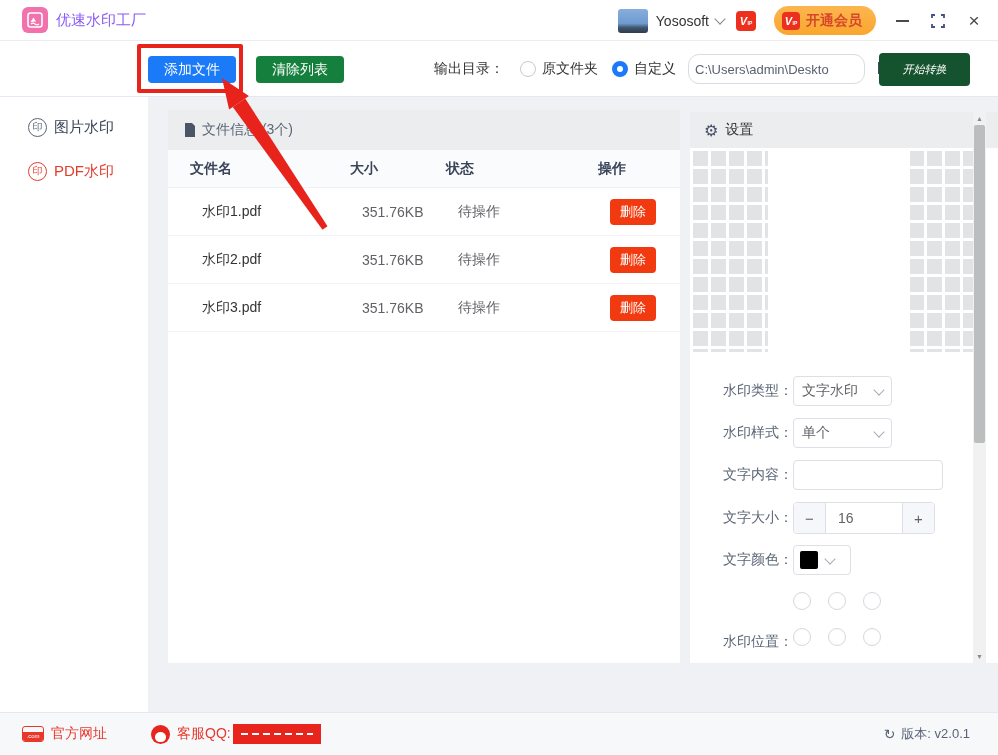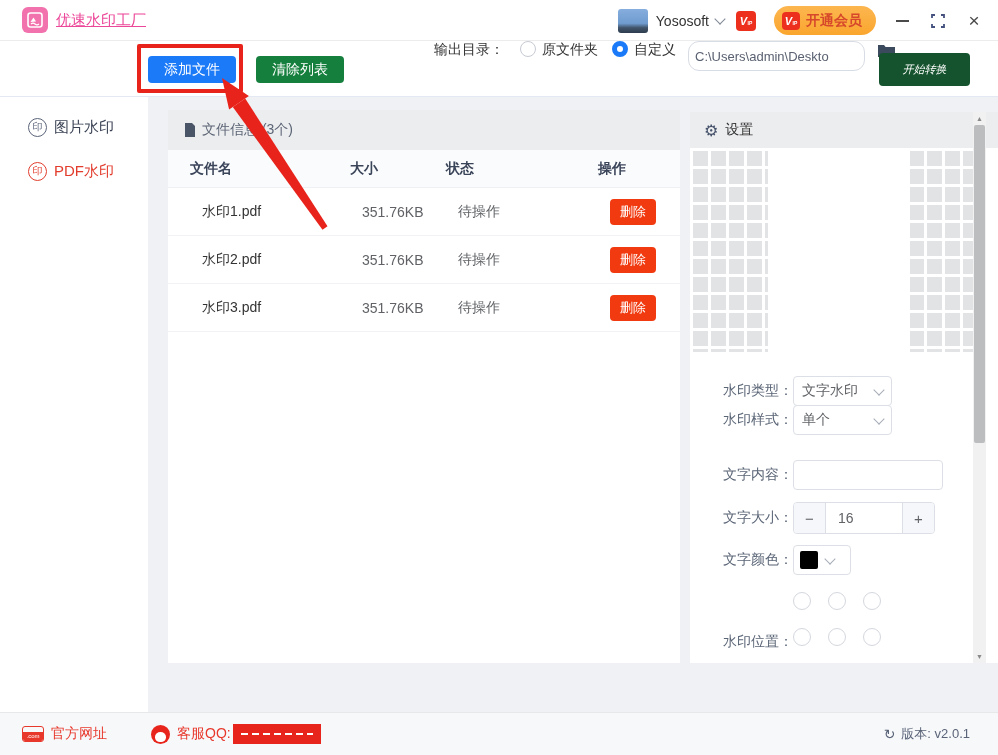--- a/index.html
+++ b/index.html
@@ -9,21 +9,21 @@
     position:relative; width:998px; height:755px; overflow:hidden;
     background:#fff; color:#333; font-size:14px;
   }
   
   .titlebar { position:absolute; left:0; top:0; width:998px; height:41px;
     background:#fff; border-bottom:1px solid #ececec;
     display:flex; align-items:center; }
   .app-logo { width:26px; height:26px; margin-left:22px; border-radius:6px;
     background:#F272AD; display:flex; align-items:center; justify-content:center; }
   .app-logo svg { display:block; }
-  .app-title { margin-left:8px; font-size:15px; color:#ec4899;text-decoration:underline; }
+  .app-title { margin-left:8px; font-size:15px; color:#8b5cf6; }
   .tb-right { position:absolute; right:0; top:0; height:41px; display:flex; align-items:center; }
   .avatar { width:30px; height:24px; border-radius:3px;
     background:linear-gradient(#86aede 0%, #6f9bcf 60%, #41546b 78%, #2e3c4e 100%); }
   .user-name { margin-left:8px; font-size:14px; color:#333; }
   .chev { width:8px; height:8px; border-right:1.5px solid #808896; border-bottom:1.5px solid #808896;
     transform:rotate(45deg); margin:-3px 0 0 7px; }
   .vip-badge { width:20px; height:20px; background:#ED2F1E; border-radius:4px; margin-left:12px;
     color:#fff; font-weight:bold; font-size:11px; display:flex; align-items:center; justify-content:center;
     font-style:italic; }
   .vip-badge small { font-size:5px; font-style:normal; margin:5px 0 0 0.5px; }
@@ -35,21 +35,21 @@
     align-items:center; justify-content:center; cursor:pointer; }
   .min-glyph { width:13px; height:2px; background:#4a4a4a; }
   .close-glyph { font-size:19px; color:#4a4a4a; line-height:1; }
   
   .toolbar { position:absolute; left:0; top:41px; width:998px; height:56px; background:#fff;
     border-bottom:1px solid #E3E8F2; }
   .btn-add { position:absolute; left:148px; top:15px; width:88px; height:27px; border:none;
     border-radius:4px; background:#1A7AF8; color:#ffffff; font-size:14px; cursor:pointer; }
   .btn-clear { position:absolute; left:256px; top:15px; width:88px; height:27px; border:none;
     border-radius:4px; background:#15803d; color:#fff; font-size:14px; cursor:pointer; }
-  .out-group { position:absolute; left:434px; top:0; height:56px; display:flex; align-items:flex-start; }
+  .out-group { position:absolute; left:434px; top:0; height:56px; display:flex; align-items:center; }
   .out-label { font-size:14px; color:#333; }
   .radio { width:16px; height:16px; border-radius:50%; border:1px solid #c6cad2; background:#fff;
     margin-left:16px; cursor:pointer; flex:none; }
   .radio.checked { border:5px solid #1A7AF8; margin-left:14px; }
   .radio-label { margin-left:6px; font-size:14px; color:#333; }
   .path-input { margin-left:12px; width:177px; height:30px; border:1px solid #d8dce4; border-radius:11px;
     padding:0 6px; font-size:13px; color:#5a6170; font-family:"Liberation Sans",sans-serif; }
   .folder-btn { margin-left:10px; border:none; background:transparent; cursor:pointer; padding:2px; }
   .btn-start { position:absolute; right:28px; top:12px; width:91px; height:33px; border:none;
     border-radius:4px; background:#14532d; color:#fff; font-size:11px; cursor:pointer;font-style:italic; }
@@ -258,21 +258,21 @@
   </div>
 
   <div class="srow" style="top:263px;">
     <span class="slabel">水印类型：</span>
     <div class="sel" style="width:99px;">
       <span>文字水印</span>
       <span class="chev"></span>
     </div>
   </div>
 
-  <div class="srow" style="top:292px;">
+  <div class="srow" style="top:305px;">
     <span class="slabel">水印样式：</span>
     <div class="sel" style="width:99px;">
       <span>单个</span>
       <span class="chev"></span>
     </div>
   </div>
 
   <div class="srow" style="top:347px;">
     <span class="slabel">文字内容：</span>
     <input class="txt-input" style="">

